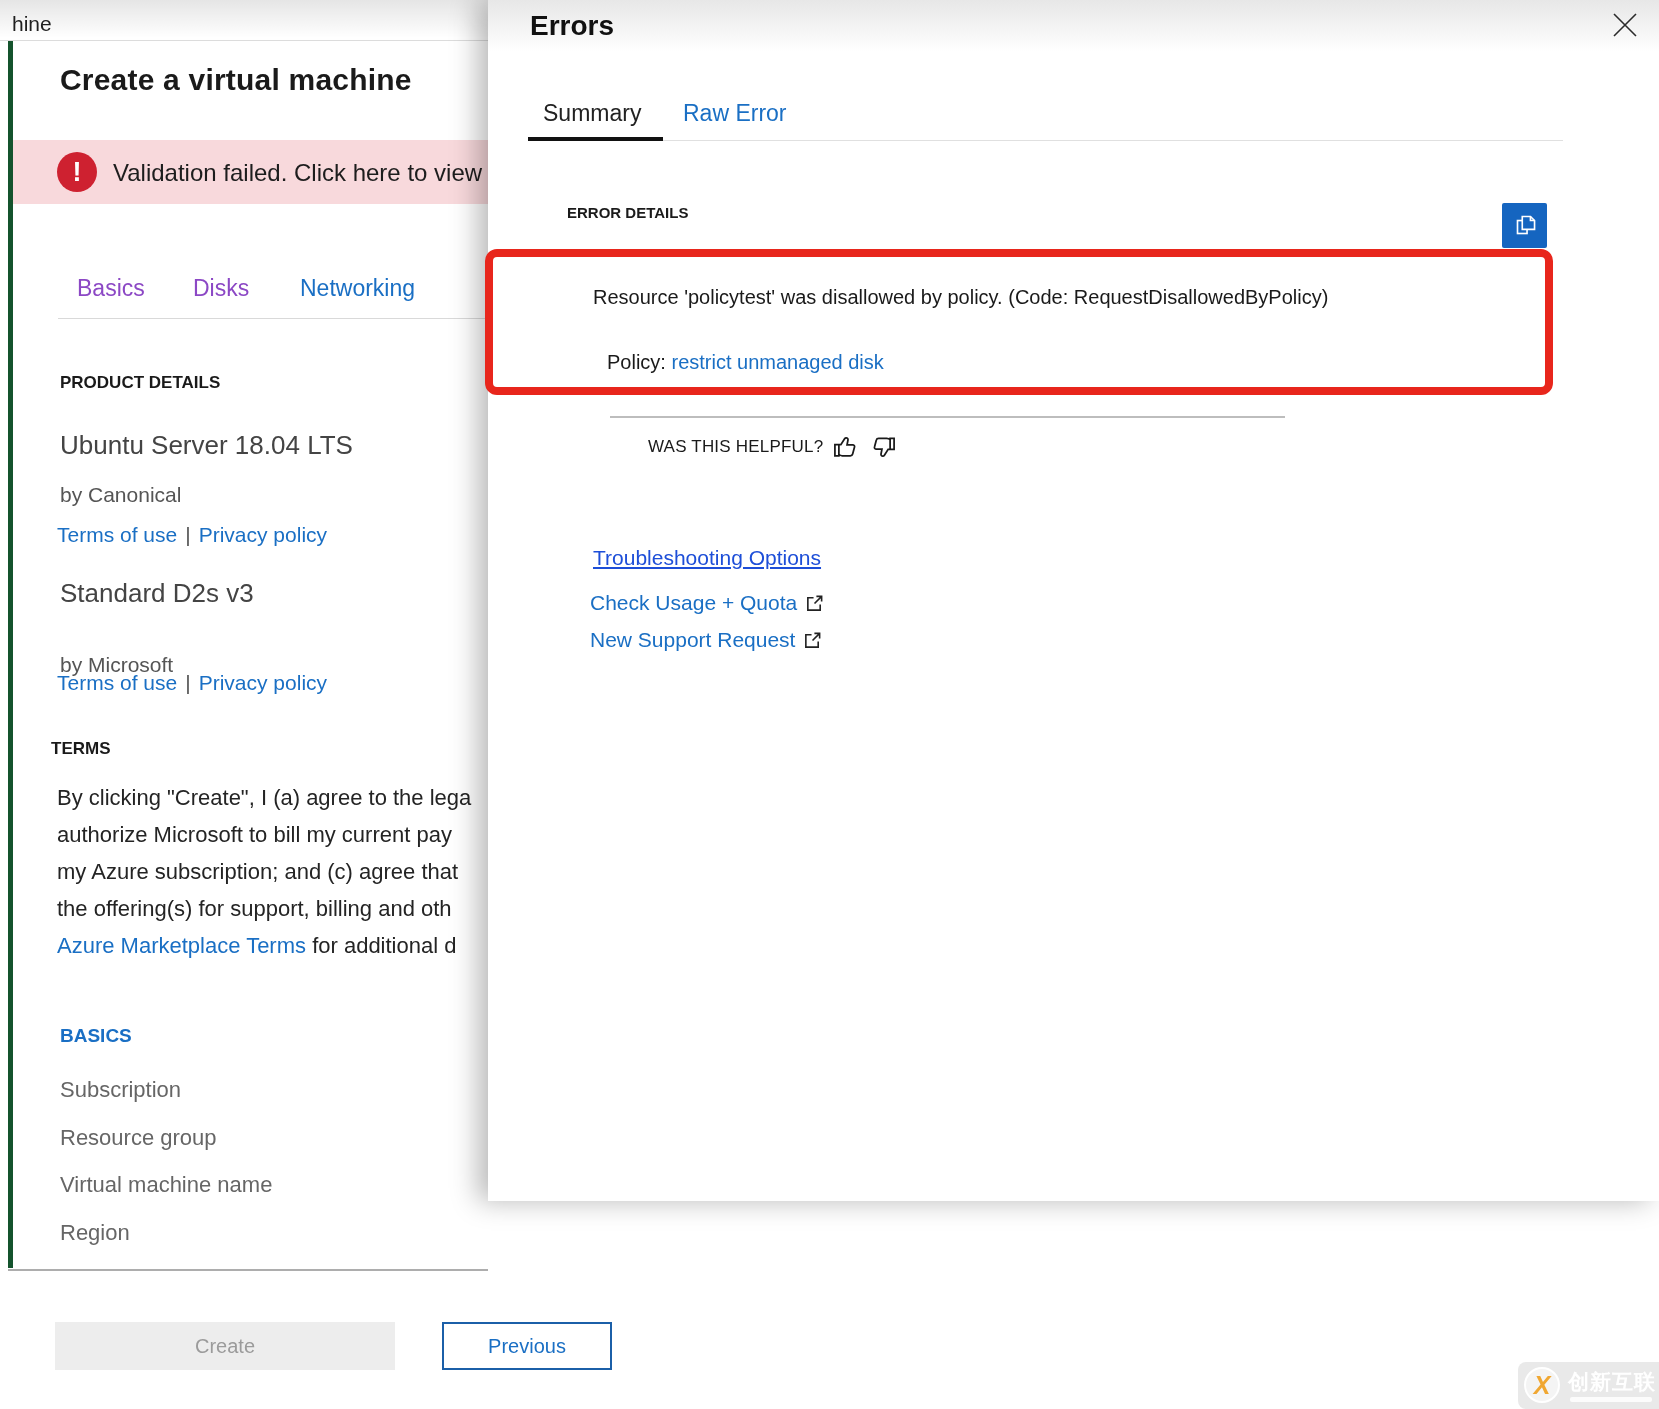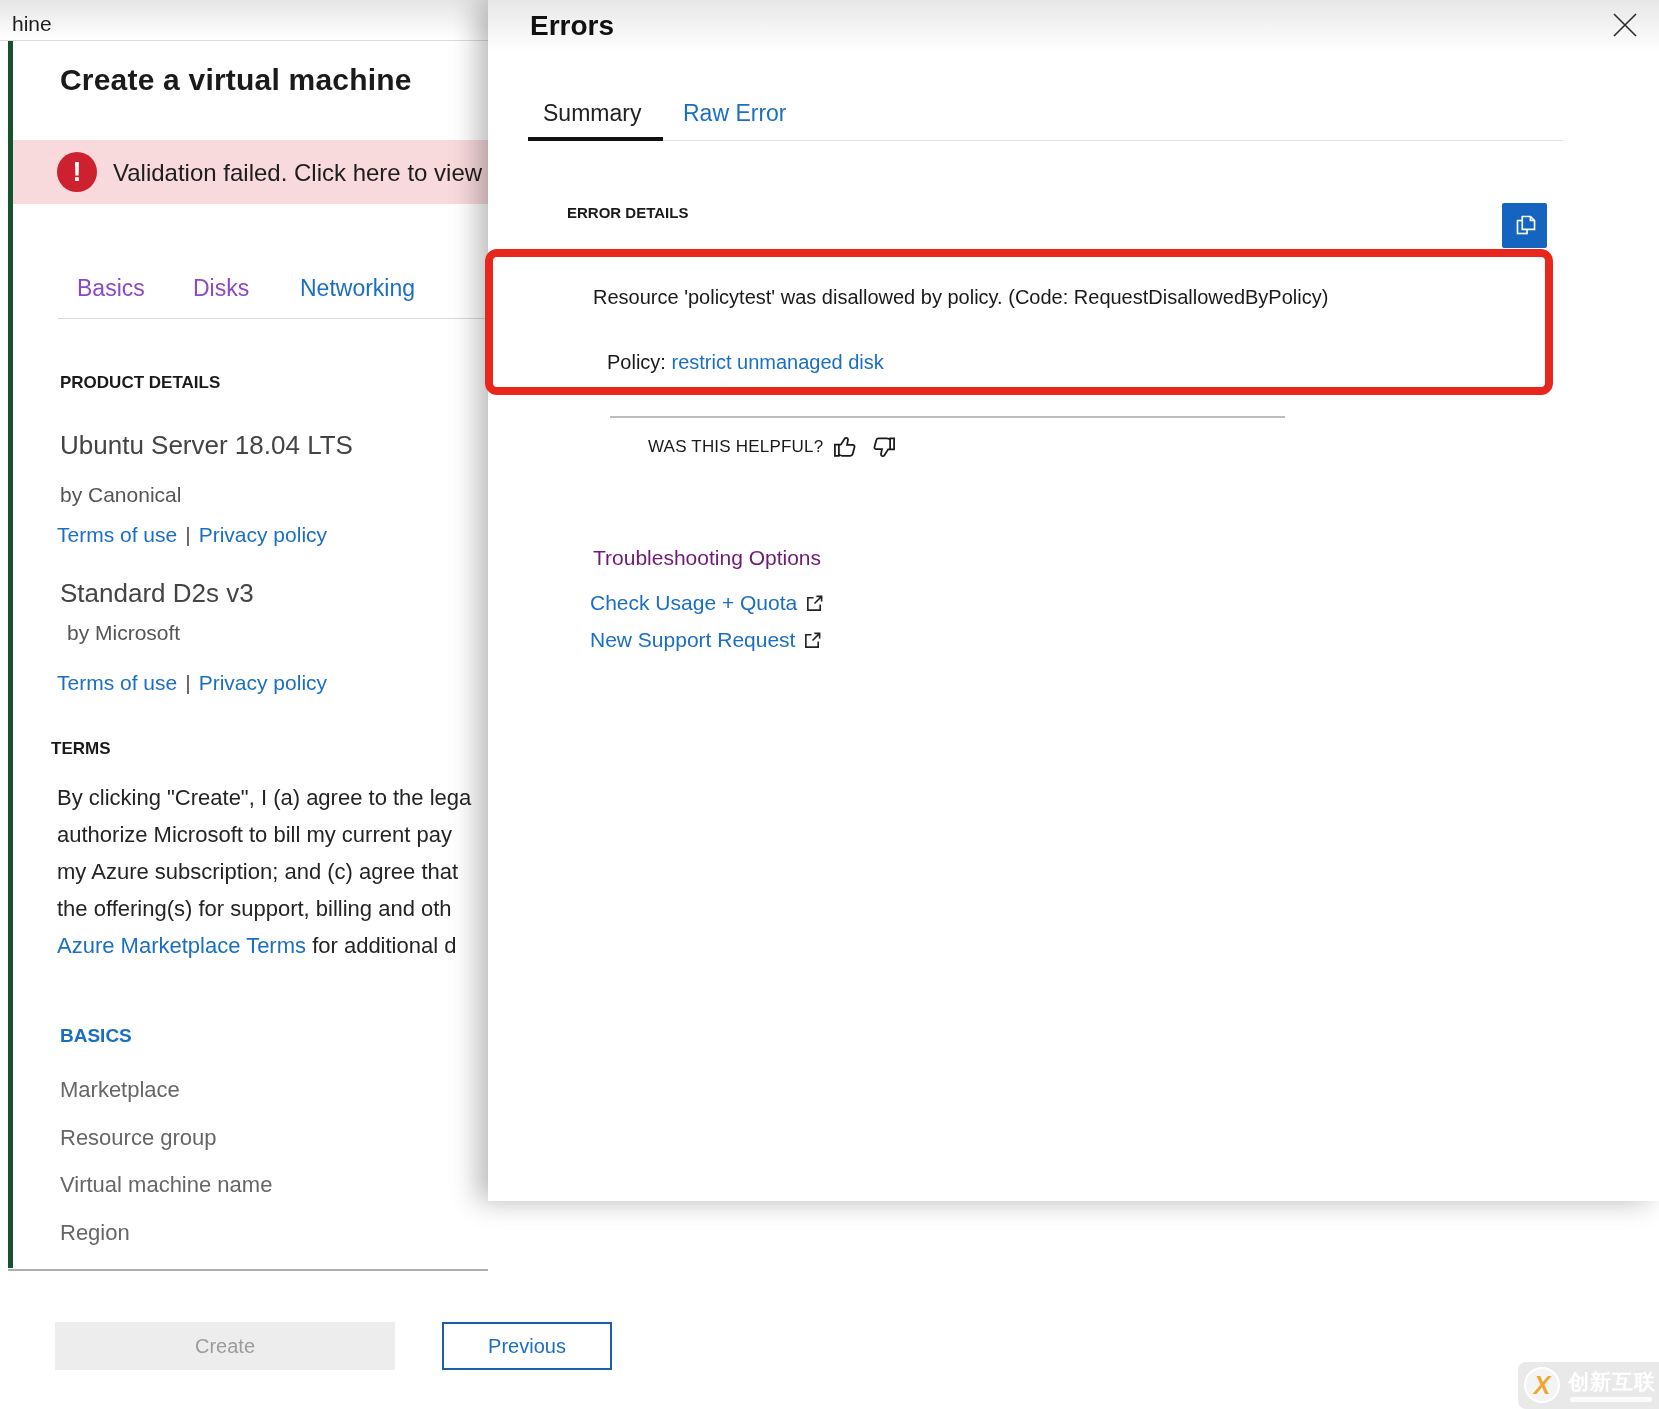--- a/index.html
+++ b/index.html
@@ -29,21 +29,21 @@
   .tabs-underline{left:45px;top:277px;width:435px;height:1px;background:#d9d9d9;}
 
   .sec-heading{font-size:17px;font-weight:700;color:#1a1a1a;}
   .product-details-heading{left:47px;top:332px;}
   .product-name{left:47px;font-size:26px;color:#444;white-space:nowrap;}
   .product-by{left:47px;font-size:21px;color:#555;white-space:nowrap;}
   .links-row{left:44px;font-size:21px;white-space:nowrap;text-align:right;}
   a.lnk{color:#1a6fc4;text-decoration:none;cursor:pointer;}
   .lnk-sep{color:#555;padding:0 8px;}
   .p1-name{top:389px;} .p1-by{top:442px;} .p1-links{top:482px;}
-  .p2-name{top:537px;} .p2-by{top:580px;margin-left:7px;} .p2-links{top:630px;}
+  .p2-name{top:537px;} .p2-by{top:612px;} .p2-links{top:630px;}
 
   .terms-heading{left:38px;top:698px;}
   .terms-line{left:44px;font-size:22px;color:#242424;white-space:nowrap;}
   .tl0{top:744px;} .tl1{top:781px;} .tl2{top:818px;} .tl3{top:855px;} .tl4{top:892px;}
 
   .basics-heading{left:47px;top:984px;font-size:19px;font-weight:700;color:#1a6fc4;}
   .basics-label{left:47px;font-size:22px;color:#666;white-space:nowrap;}
   .bl0{top:1036px;} .bl1{top:1084px;} .bl2{top:1131px;} .bl3{top:1179px;}
 
   .footer-divider{left:8px;top:1269px;width:480px;height:2px;background:#adadad;}
@@ -72,21 +72,21 @@
     display:flex;align-items:center;justify-content:center;cursor:pointer;}
 
   .error-message{left:105px;top:286px;font-size:20px;color:#1a1a1a;white-space:nowrap;}
   .policy-row{left:119px;top:351px;font-size:20px;color:#1a1a1a;white-space:nowrap;}
 
   .helpful-divider{left:122px;top:416px;width:675px;height:2px;background:#bdbdbd;}
   .helpful-row{left:160px;top:433px;display:flex;align-items:center;gap:9px;}
   .helpful-label{font-size:17px;color:#1a1a1a;letter-spacing:0.2px;}
   .thumb{width:28px;height:28px;cursor:pointer;}
 
-  .troubleshoot-heading{left:105px;top:546px;font-size:21px;color:#701a75;}
+  .troubleshoot-heading{left:105px;top:546px;font-size:21px;color:#1d4ed8;text-decoration:underline;}
   .ts-link-row{font-size:21px;display:flex;align-items:center;gap:8px;white-space:nowrap;}
   .ts1{left:102px;top:591px;} .ts2{left:102px;top:628px;}
   .ext-icon{width:19px;height:19px;}
 
   
   .red-annotation{left:485px;top:249px;width:1068px;height:146px;box-sizing:border-box;
     border:8px solid #e8261c;border-radius:12px;z-index:40;pointer-events:none;}
   .watermark{left:1518px;top:1362px;width:141px;height:47px;background:#e9e9e9;
     border-radius:8px 0 0 8px;z-index:50;}
   .wm-circle{left:6px;top:5px;width:36px;height:36px;border-radius:50%;background:#f4f4f4;
@@ -134,21 +134,21 @@
     <div class="abs sec-heading terms-heading">TERMS</div>
     <div class="abs terms-line tl0">By clicking "Create", I (a) agree to the lega</div>
     <div class="abs terms-line tl1">authorize Microsoft to bill my current pay</div>
     <div class="abs terms-line tl2">my Azure subscription; and (c) agree that</div>
     <div class="abs terms-line tl3">the offering(s) for support, billing and oth</div>
     <div class="abs terms-line tl4">
       <a class="lnk">Azure Marketplace Terms</a><span> for additional d</span>
     </div>
 
     <div class="abs basics-heading">BASICS</div>
-    <div class="abs basics-label bl0">Marketplace</div>
+    <div class="abs basics-label bl0">Subscription</div>
     <div class="abs basics-label bl1">Resource group</div>
     <div class="abs basics-label bl2">Virtual machine name</div>
     <div class="abs basics-label bl3">Region</div>
   </div>
 
   <div class="abs footer-divider"></div>
   <div class="abs btn btn-create">Create</div>
   <div class="abs btn btn-previous">Previous</div>
 
   <div class="abs errors-panel">

